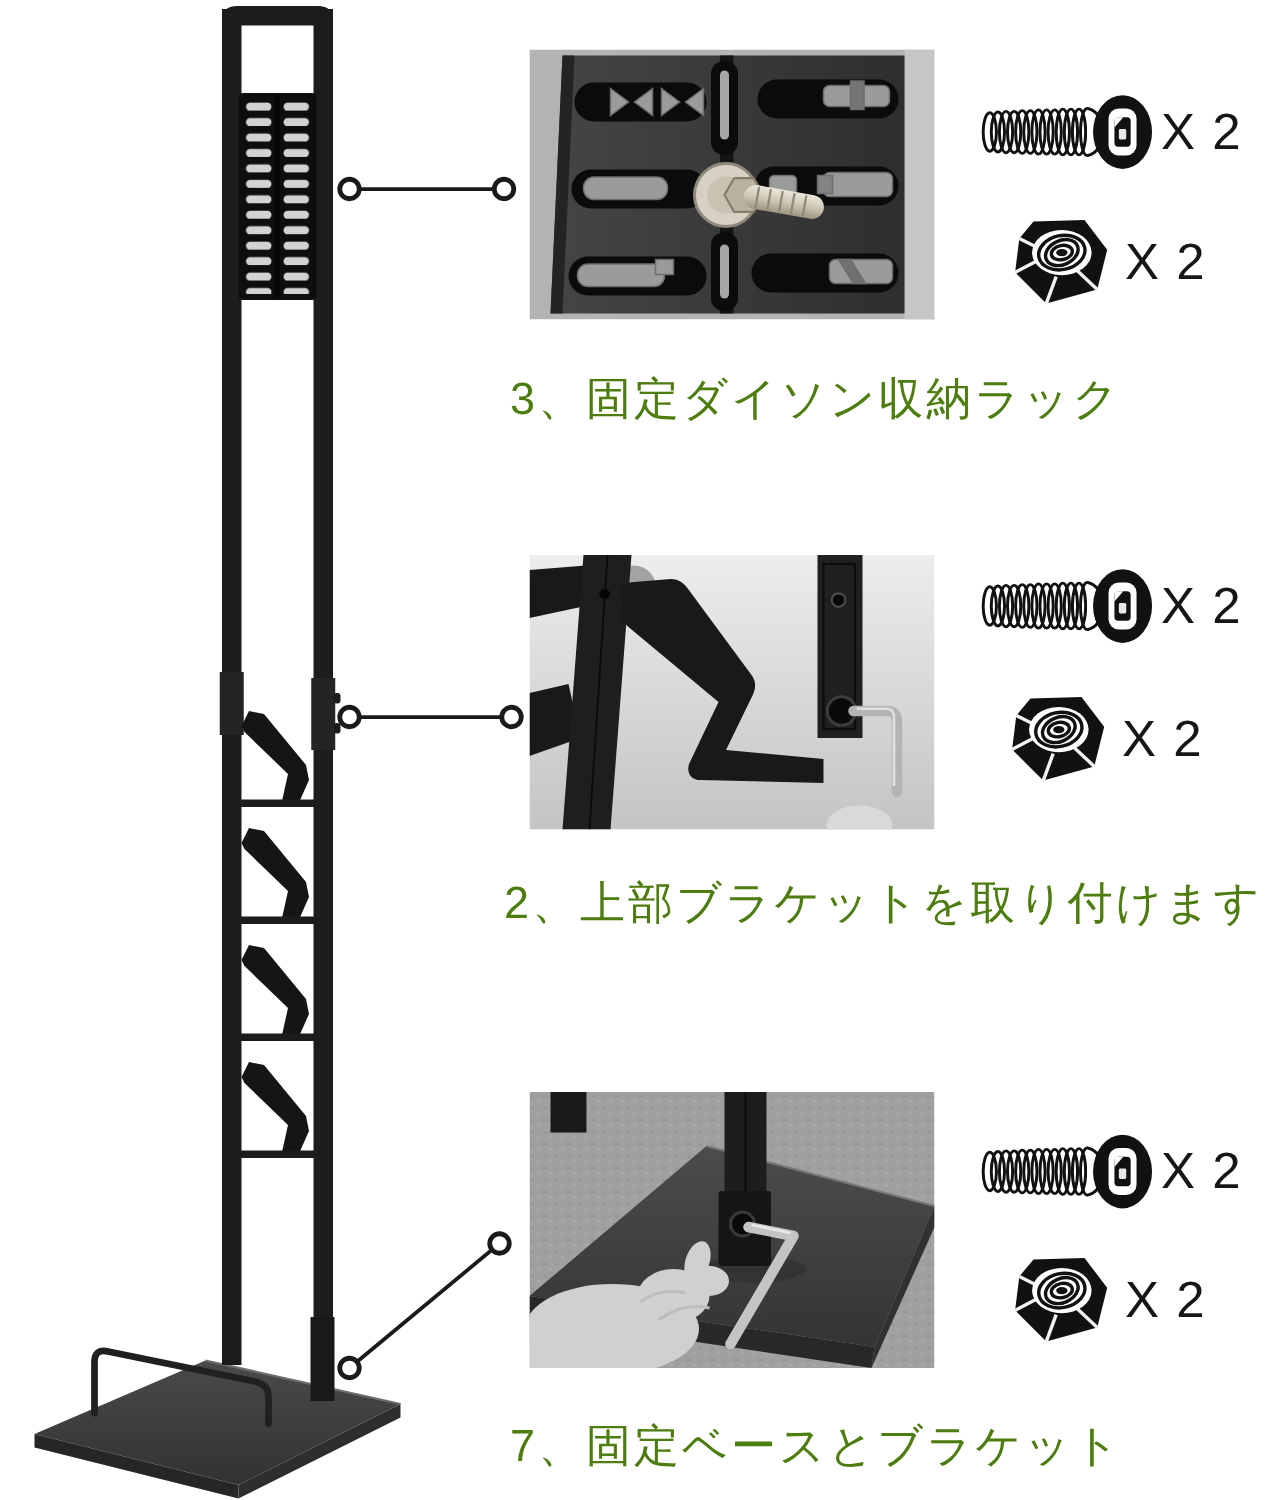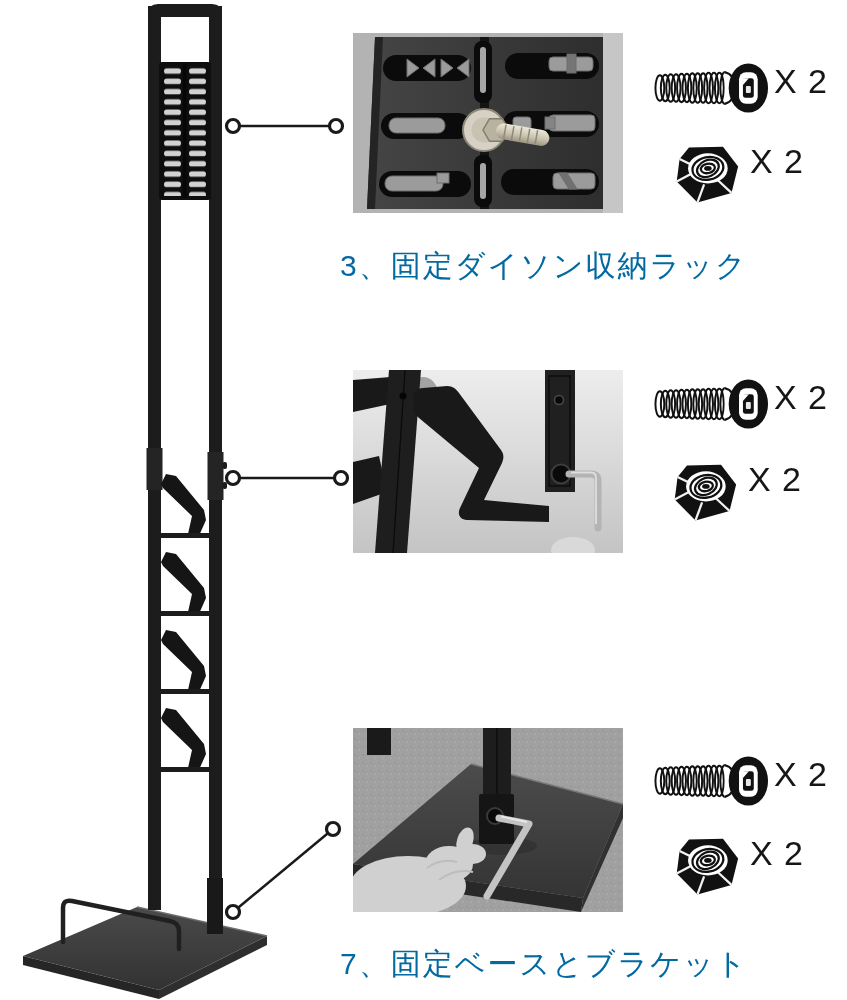--- a/index.html
+++ b/index.html
@@ -9,28 +9,28 @@
   }
   
   #stand-svg{position:absolute;left:0;top:0;width:847px;height:1000px;}
   
   .photo{position:absolute;left:353px;width:270px;display:block;}
   #photo-step3{top:33px;height:180px;}
   #photo-step2{top:370px;height:183px;}
   #photo-step1{top:728px;height:184px;}
   
   .caption{
-    position:absolute;color:#0369a1;font-size:30px;letter-spacing:2px;
+    position:absolute;color:#4d7c0f;font-size:30px;letter-spacing:2px;
     white-space:nowrap;font-weight:400;
   }
   #caption-step3{left:340px;top:246px;}
   #caption-step2{left:336px;top:582px;}
   #caption-step1{left:340px;top:944px;}
   
-  .hw-row{position:absolute;display:flex;align-items:flex-start;}
+  .hw-row{position:absolute;display:flex;align-items:center;}
   .hw-label{color:#161616;font-size:34px;font-weight:500;letter-spacing:1px;white-space:nowrap;}
   .screw-svg{width:118px;height:52px;margin-right:4px;}
   .nut-svg{width:68px;height:66px;margin-right:10px;}
   #hw3-screw{left:652px;top:62px;}
   #hw3-nut{left:672px;top:142px;}
   #hw2-screw{left:652px;top:378px;}
   #hw2-nut{left:670px;top:460px;}
   #hw1-screw{left:652px;top:755px;}
   #hw1-nut{left:672px;top:834px;}
   .defs-holder{position:absolute;width:0;height:0;overflow:hidden;}
@@ -253,20 +253,21 @@
     <rect x="192" y="0" width="30" height="122" fill="#202020"></rect>
     <rect x="196" y="6" width="21" height="110" fill="none" stroke="#0c0c0c" stroke-width="1.5"></rect>
     <circle cx="206" cy="30" r="4.5" fill="#070707" stroke="#4a4a4a" stroke-width="1.5"></circle>
     <circle cx="208" cy="104" r="9.5" fill="#0a0a0a" stroke="#3c3c3c" stroke-width="2"></circle>
 
     <path d="M216,104 L238,104 Q245,104 245,111 L245,158" fill="none" stroke="#b4b4b4" stroke-width="7" stroke-linecap="round"></path>
     <path d="M218,102.5 L238,102.5 Q243,102.5 243,108 L243,154" fill="none" stroke="#dedede" stroke-width="1.8"></path>
     <ellipse cx="220" cy="180" rx="22" ry="13" fill="#d9d9d9"></ellipse>
   </svg>
 
+  <div id="caption-step2" class="caption">2、上部ブラケットを取り付けます</div>
 
   <div id="hw2-screw" class="hw-row">
     <svg class="screw-svg" viewBox="0 0 120 52">
         <use href="#sym-screw"></use>
       </svg>
     <span class="hw-label">X 2</span>
   </div>
   <div id="hw2-nut" class="hw-row">
     <svg class="nut-svg" viewBox="0 0 72 66">
         <use href="#sym-nut"></use>

